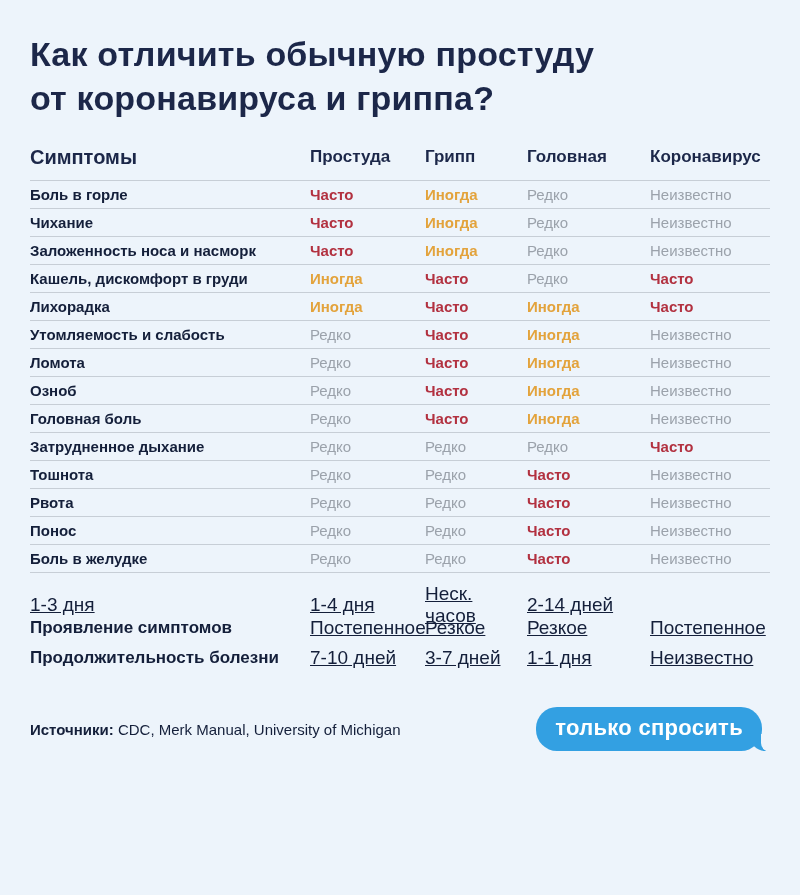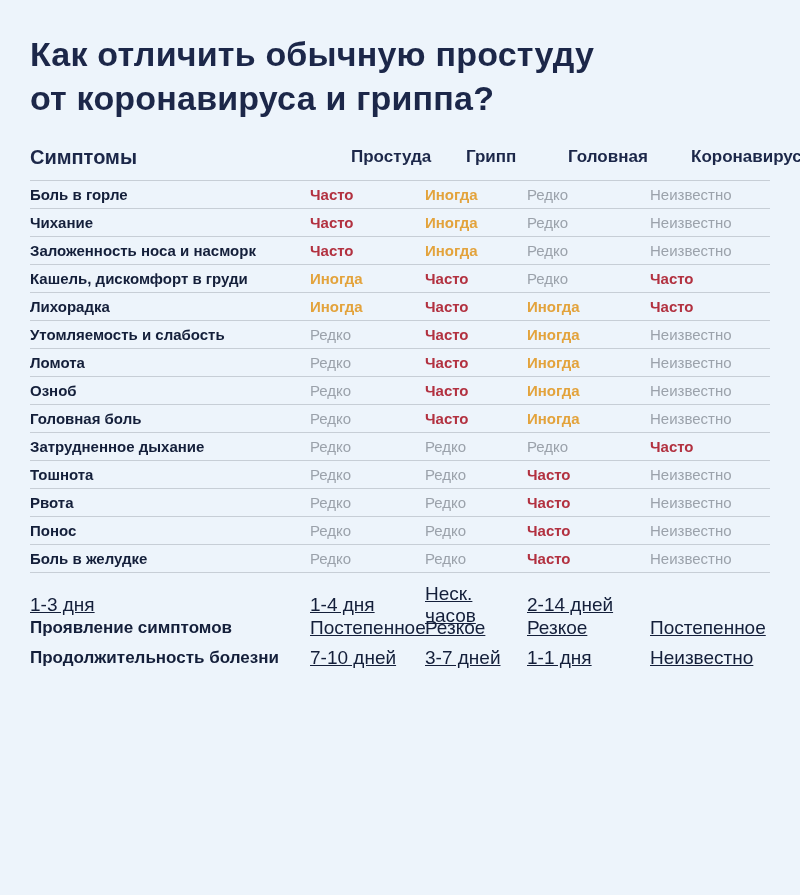--- a/index.html
+++ b/index.html
@@ -46,21 +46,20 @@
   .sym-h{
     font-size:20px;
     font-weight:700;
     color:var(--heading);
   }
   .col-h{
     font-size:17px;
     font-weight:700;
     color:var(--heading);
     padding-bottom:2px;
-    margin-left:41px;
   }
 
   .row{
     height:28px;
     border-bottom:1px solid var(--line);
   }
   .row-label{
     font-size:15px;
     font-weight:700;
     color:var(--text-dark);
@@ -267,14 +266,23 @@
       <div class="grid info-row">
         <div class="info-label">Продолжительность болезни</div>
         <div class="info-cell">7-10 дней</div>
         <div class="info-cell">3-7 дней</div>
         <div class="info-cell">1-1 дня</div>
         <div class="info-cell">Неизвестно</div>
       </div>
     </div>
 
 
+  <div class="footer">
+    <p class="sources">
+      <span class="b">Источники:</span>
+      <span>CDC, Merk Manual, University of Michigan</span>
+    </p>
+    <div class="bubble">
+      <span>только спросить</span>
+    </div>
+  </div>
 
 </div>
 
 </body></html>

